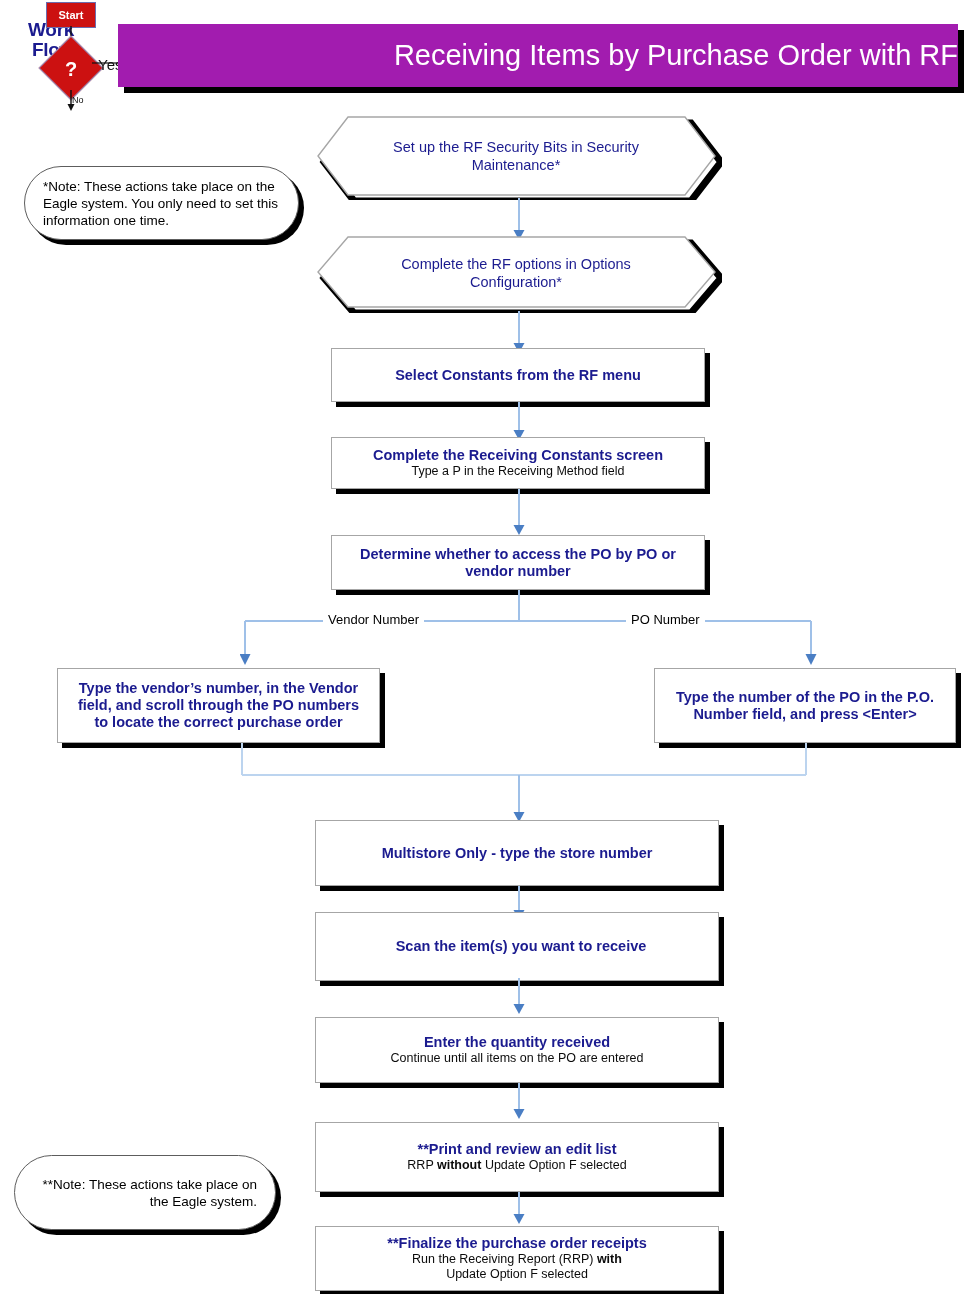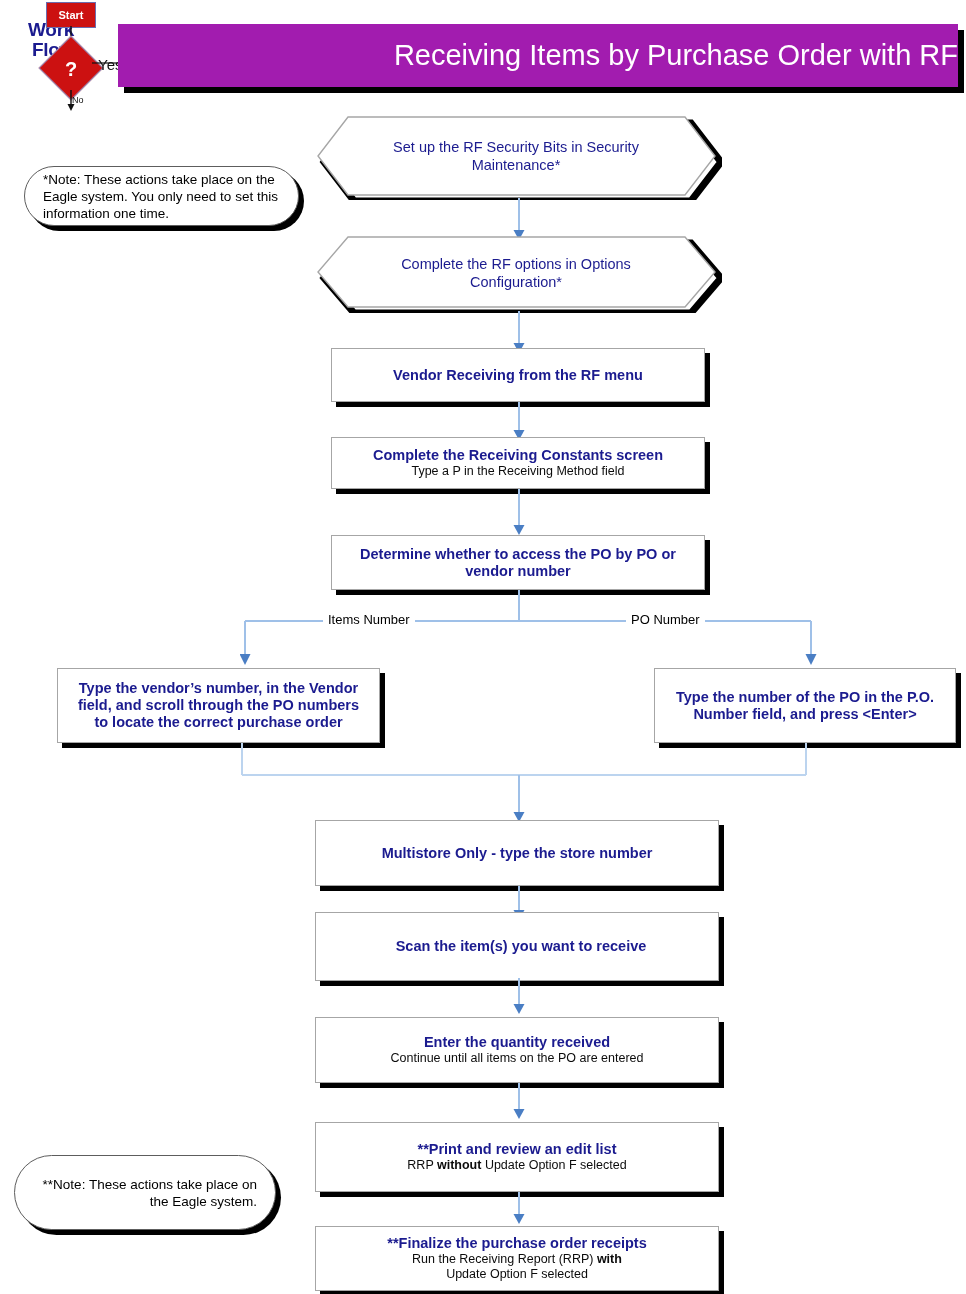--- a/index.html
+++ b/index.html
@@ -197,21 +197,21 @@
     <div class="logo-yes">Yes</div>
     <svg class="conn" style="left:66px; top:90px;" width="14" height="22">
       <line x1="5" y1="0" x2="5" y2="15" stroke="#111111" stroke-width="1.4"></line>
       <polygon points="1.5,14 8.5,14 5,21" fill="#111111"></polygon>
     </svg>
     <div class="logo-no">No</div>
   </div>
 
   <div class="title-banner">Receiving Items by Purchase Order with RF</div>
 
-  <div class="note" style="left:24px; top:166px; width:275px; height:60px;">
+  <div class="note" style="left:24px; top:166px; width:275px; height:74px;">
     <span>*Note: These actions take place on the Eagle system. You only need to set this information one time.</span>
   </div>
 
   <div class="hexnode" style="left:310px; top:112px; width:412px; height:88px;">
     <svg width="412" height="88" viewBox="0 0 412 88">
       <polygon points="38,5 375,5 405,44 375,83 38,83 8,44" fill="none" stroke="#000000" stroke-width="7" transform="translate(6,6)"></polygon>
       <polygon points="38,5 375,5 405,44 375,83 38,83 8,44" fill="#ffffff" stroke="#a6a6a6" stroke-width="1.4"></polygon>
     </svg>
     <div class="hextext">Set up the RF Security Bits in Security Maintenance*</div>
   </div>
@@ -228,21 +228,21 @@
     </svg>
     <div class="hextext">Complete the RF options in Options Configuration*</div>
   </div>
 
   <svg class="conn" style="left:511px; top:311px;" width="16" height="44">
     <line x1="8" y1="0" x2="8" y2="33" stroke="#9fc0e8" stroke-width="2"></line>
     <polygon points="2.5,32 13.5,32 8,42" fill="#4a7ec4"></polygon>
   </svg>
 
   <div class="node rect" style="left:331px; top:348px; width:374px; height:54px;">
-    <div class="t">Vendor Receiving from the RF menu</div>
+    <div class="t">Select Constants from the RF menu</div>
   </div>
 
   <svg class="conn" style="left:511px; top:402px;" width="16" height="40">
     <line x1="8" y1="0" x2="8" y2="29" stroke="#9fc0e8" stroke-width="2"></line>
     <polygon points="2.5,28 13.5,28 8,38" fill="#4a7ec4"></polygon>
   </svg>
 
   <div class="node rect" style="left:331px; top:437px; width:374px; height:52px;">
     <div class="t">Complete the Receiving Constants screen</div>
     <div class="s">Type a P in the Receiving Method field</div>
@@ -258,21 +258,21 @@
   </div>
 
   <svg class="conn" style="left:240px; top:590px;" width="580" height="78">
     <line x1="279" y1="0" x2="279" y2="31" stroke="#9fc0e8" stroke-width="2"></line>
     <line x1="5" y1="31" x2="571" y2="31" stroke="#9fc0e8" stroke-width="2"></line>
     <line x1="5" y1="31" x2="5" y2="66" stroke="#9fc0e8" stroke-width="2"></line>
     <line x1="571" y1="31" x2="571" y2="66" stroke="#9fc0e8" stroke-width="2"></line>
     <polygon points="-0.5,64 10.5,64 5,75" fill="#4a7ec4"></polygon>
     <polygon points="565.5,64 576.5,64 571,75" fill="#4a7ec4"></polygon>
   </svg>
-  <div class="branch-label" style="left:323px; top:613px;">Items Number</div>
+  <div class="branch-label" style="left:323px; top:613px;">Vendor Number</div>
   <div class="branch-label" style="left:626px; top:613px;">PO Number</div>
 
   <div class="node rect" style="left:57px; top:668px; width:323px; height:75px;">
     <div class="t">Type the vendor’s number, in the Vendor field, and scroll through the PO numbers to locate the correct purchase order</div>
   </div>
 
   <div class="node rect" style="left:654px; top:668px; width:302px; height:75px;">
     <div class="t">Type the number of the PO in the P.O. Number field, and press &lt;Enter&gt;</div>
   </div>
 

